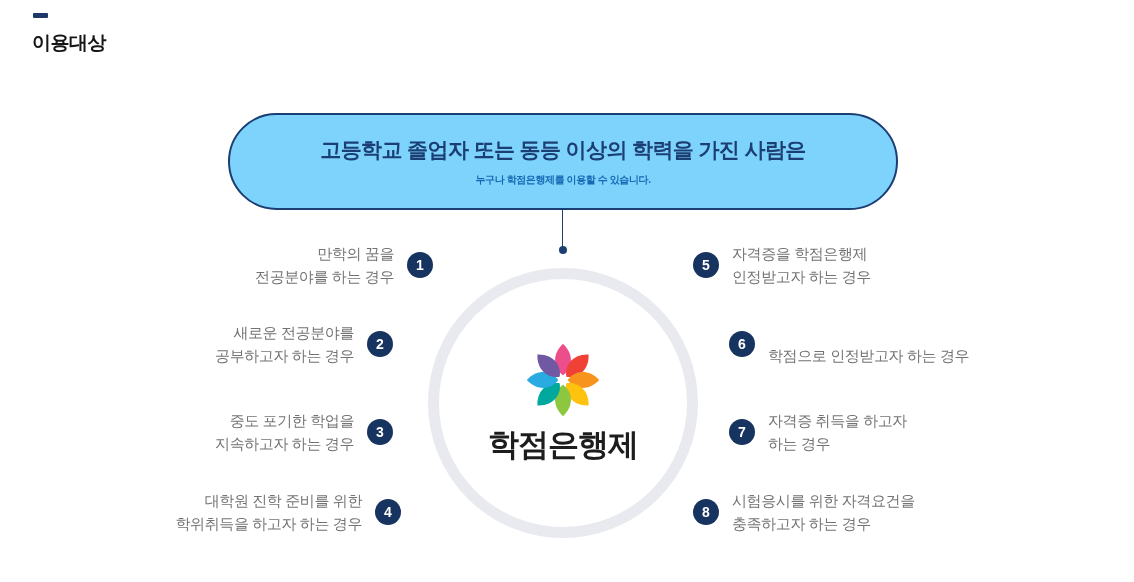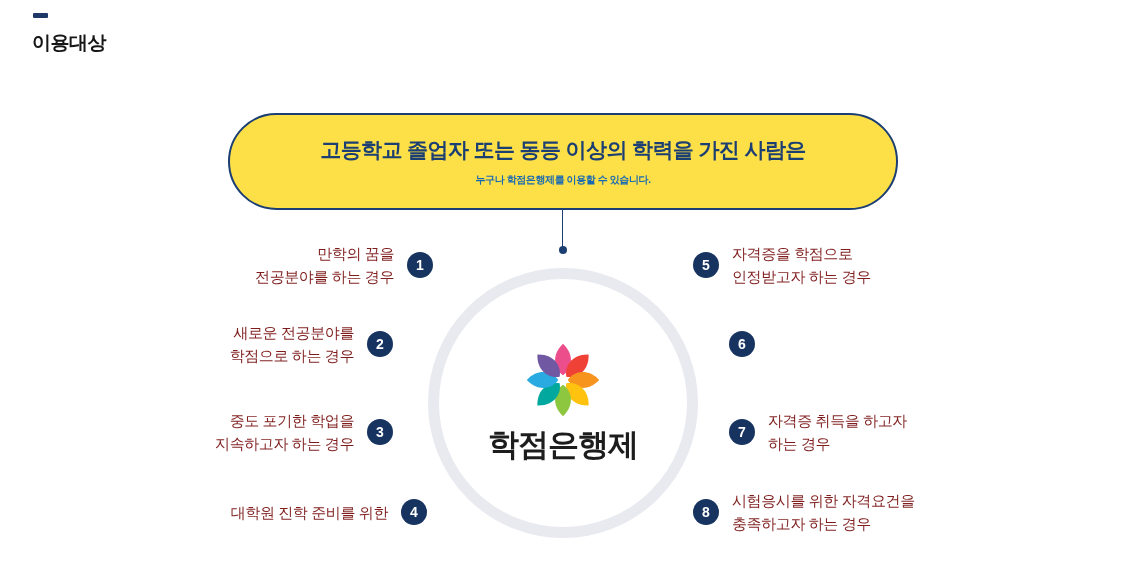--- a/index.html
+++ b/index.html
@@ -5,48 +5,48 @@
   * { margin:0; padding:0; box-sizing:border-box; }
   html,body { background:#ffffff; }
   body { font-family:"Liberation Sans","DejaVu Sans",sans-serif; }
   .stage { position:relative; width:1134px; height:582px; background:#ffffff; overflow:hidden; }
 
   
   .heading-dash { position:absolute; left:33px; top:13px; width:15px; height:5px; background:#1f3868; border-radius:1px; }
   .page-title { position:absolute; left:32px; top:30px; font-size:19px; font-weight:700; color:#161616; letter-spacing:-0.5px; }
 
   
-  .banner { position:absolute; left:228px; top:113px; width:670px; height:97px; background:#fde047;
+  .banner { position:absolute; left:228px; top:113px; width:670px; height:97px; background:#7dd3fc;
             border:2px solid #1b3e73; border-radius:49px; display:flex; flex-direction:column;
             align-items:center; justify-content:center; gap:9px; }
   .banner-title { font-size:21px; font-weight:700; color:#1b3e73; letter-spacing:-0.6px; }
   .banner-sub { font-size:10px; font-weight:700; color:#1769b3; letter-spacing:-0.4px; }
 
   
   .connector { position:absolute; left:562px; top:210px; width:1px; height:37px; background:#1b3e73; }
   .connector-dot { position:absolute; left:559px; top:246px; width:8px; height:8px; border-radius:50%; background:#1b3e73; }
 
   
   .big-circle { position:absolute; left:428px; top:268px; width:270px; height:270px; border-radius:50%;
                 border:11px solid #e9eaef; background:#ffffff; display:flex; flex-direction:column;
                 align-items:center; justify-content:center; gap:4px; }
   .logo { width:80px; height:80px; display:block; }
   .logo-label { font-size:31px; font-weight:700; color:#1d1d1d; letter-spacing:-1px; }
 
   
   .item { position:absolute; display:flex; align-items:center; gap:13px; height:48px; }
-  .item .txt { font-size:15px; line-height:23px; color:#7f1d1d; letter-spacing:-0.4px; white-space:nowrap; }
+  .item .txt { font-size:15px; line-height:23px; color:#737373; letter-spacing:-0.4px; white-space:nowrap; }
   .item.left .txt { text-align:right; }
   .num { width:26px; height:26px; min-width:26px; border-radius:50%; background:#17335f; color:#ffffff;
          font-size:14px; font-weight:700; display:flex; align-items:center; justify-content:center; }
 
   .i1 { top:241px; right:701px; }
   .i2 { top:320px; right:741px; }
   .i3 { top:408px; right:741px;margin-left:26px; }
-  .i4 { top:488px; right:707px;margin-left:28px; }
+  .i4 { top:488px; right:733px;margin-left:28px; }
   .i5 { top:241px; left:693px; }
   .i6 { top:320px; left:729px; }
   .i7 { top:408px; left:729px; }
   .i8 { top:488px; left:693px; }
 </style>
 </head>
 <body>
 
 <div class="stage">
 
@@ -81,52 +81,54 @@
     <div class="txt">
       <span>만학의 꿈을</span><br>
       <span>전공분야를 하는 경우</span>
     </div>
     <div class="num">1</div>
   </div>
 
   <div class="item left i2">
     <div class="txt">
       <span>새로운 전공분야를</span><br>
-      <span>학점으로 하는 경우</span>
+      <span>공부하고자 하는 경우</span>
     </div>
     <div class="num">2</div>
   </div>
 
   <div class="item left i3">
     <div class="txt">
       <span>중도 포기한 학업을</span><br>
       <span>지속하고자 하는 경우</span>
     </div>
     <div class="num">3</div>
   </div>
 
   <div class="item left i4">
     <div class="txt">
       <span>대학원 진학 준비를 위한</span><br>
+      <span>학위취득을 하고자 하는 경우</span>
     </div>
     <div class="num">4</div>
   </div>
 
   <div class="item right i5">
     <div class="num">5</div>
     <div class="txt">
-      <span>자격증을 학점으로</span><br>
+      <span>자격증을 학점은행제</span><br>
       <span>인정받고자 하는 경우</span>
     </div>
   </div>
 
   <div class="item right i6">
     <div class="num">6</div>
     <div class="txt">
       <br>
+      <span>학점으로 인정받고자 하는 경우</span>
     </div>
   </div>
 
   <div class="item right i7">
     <div class="num">7</div>
     <div class="txt">
       <span>자격증 취득을 하고자</span><br>
       <span>하는 경우</span>
     </div>
   </div>

